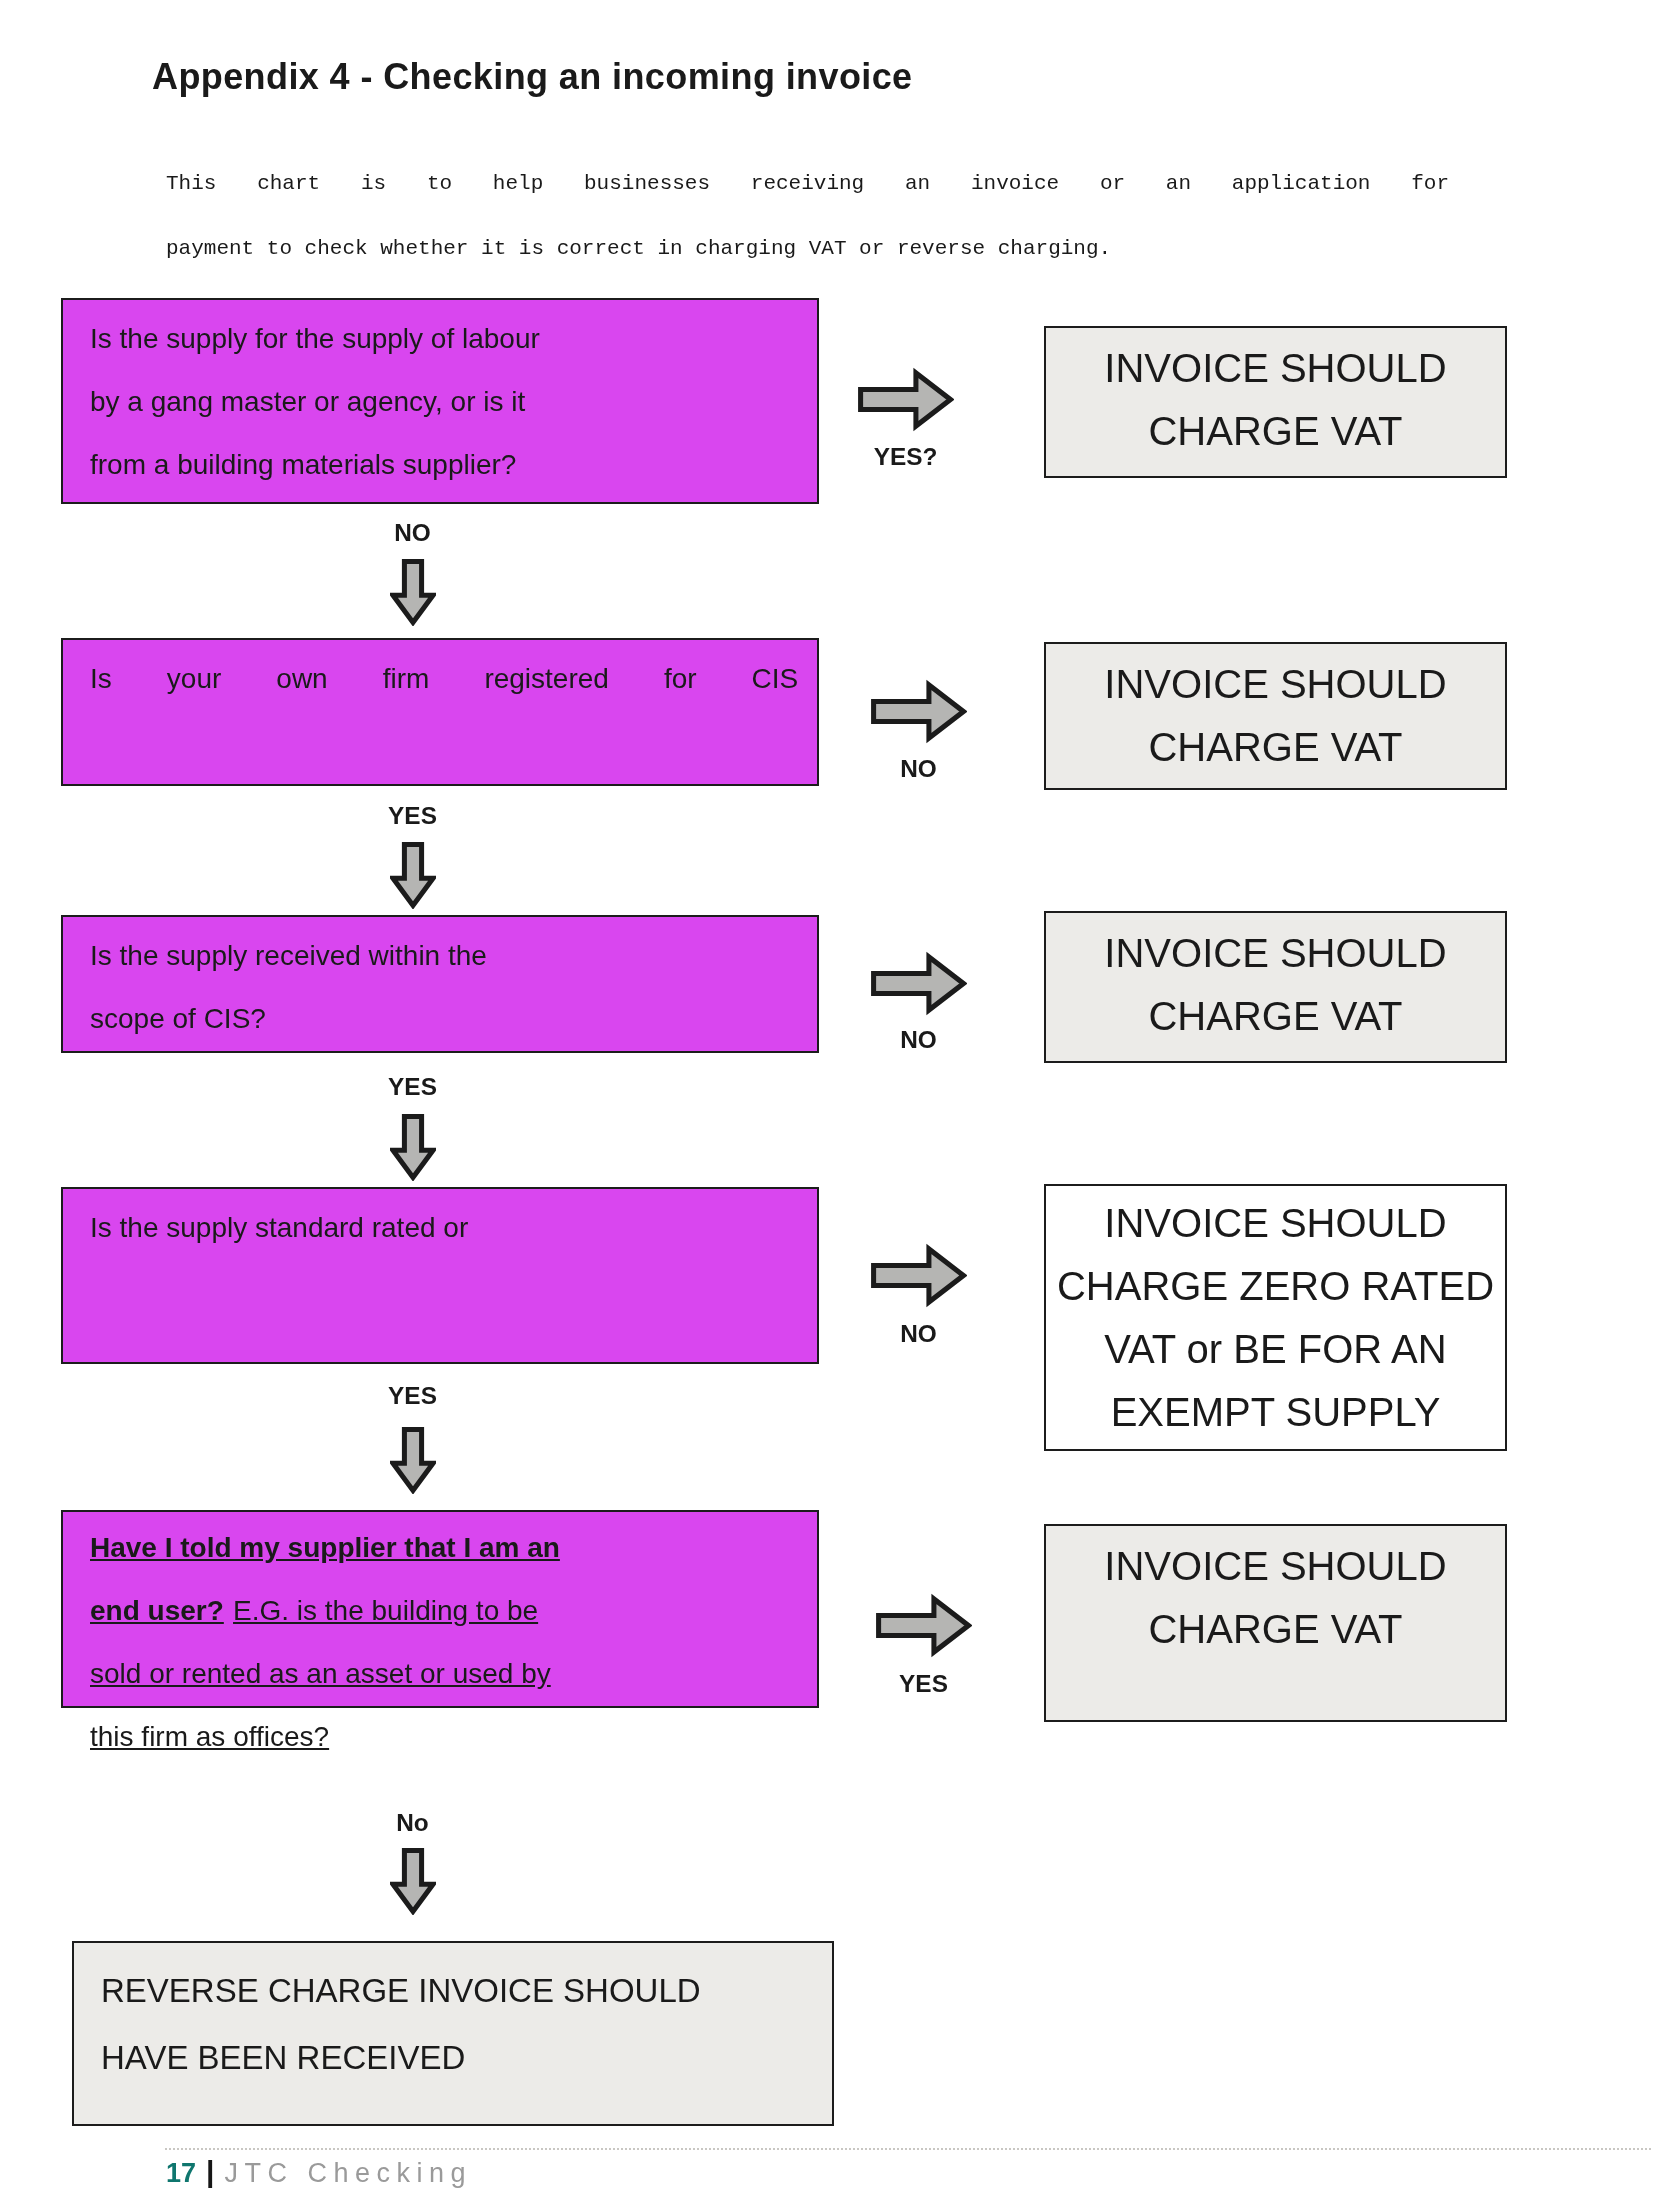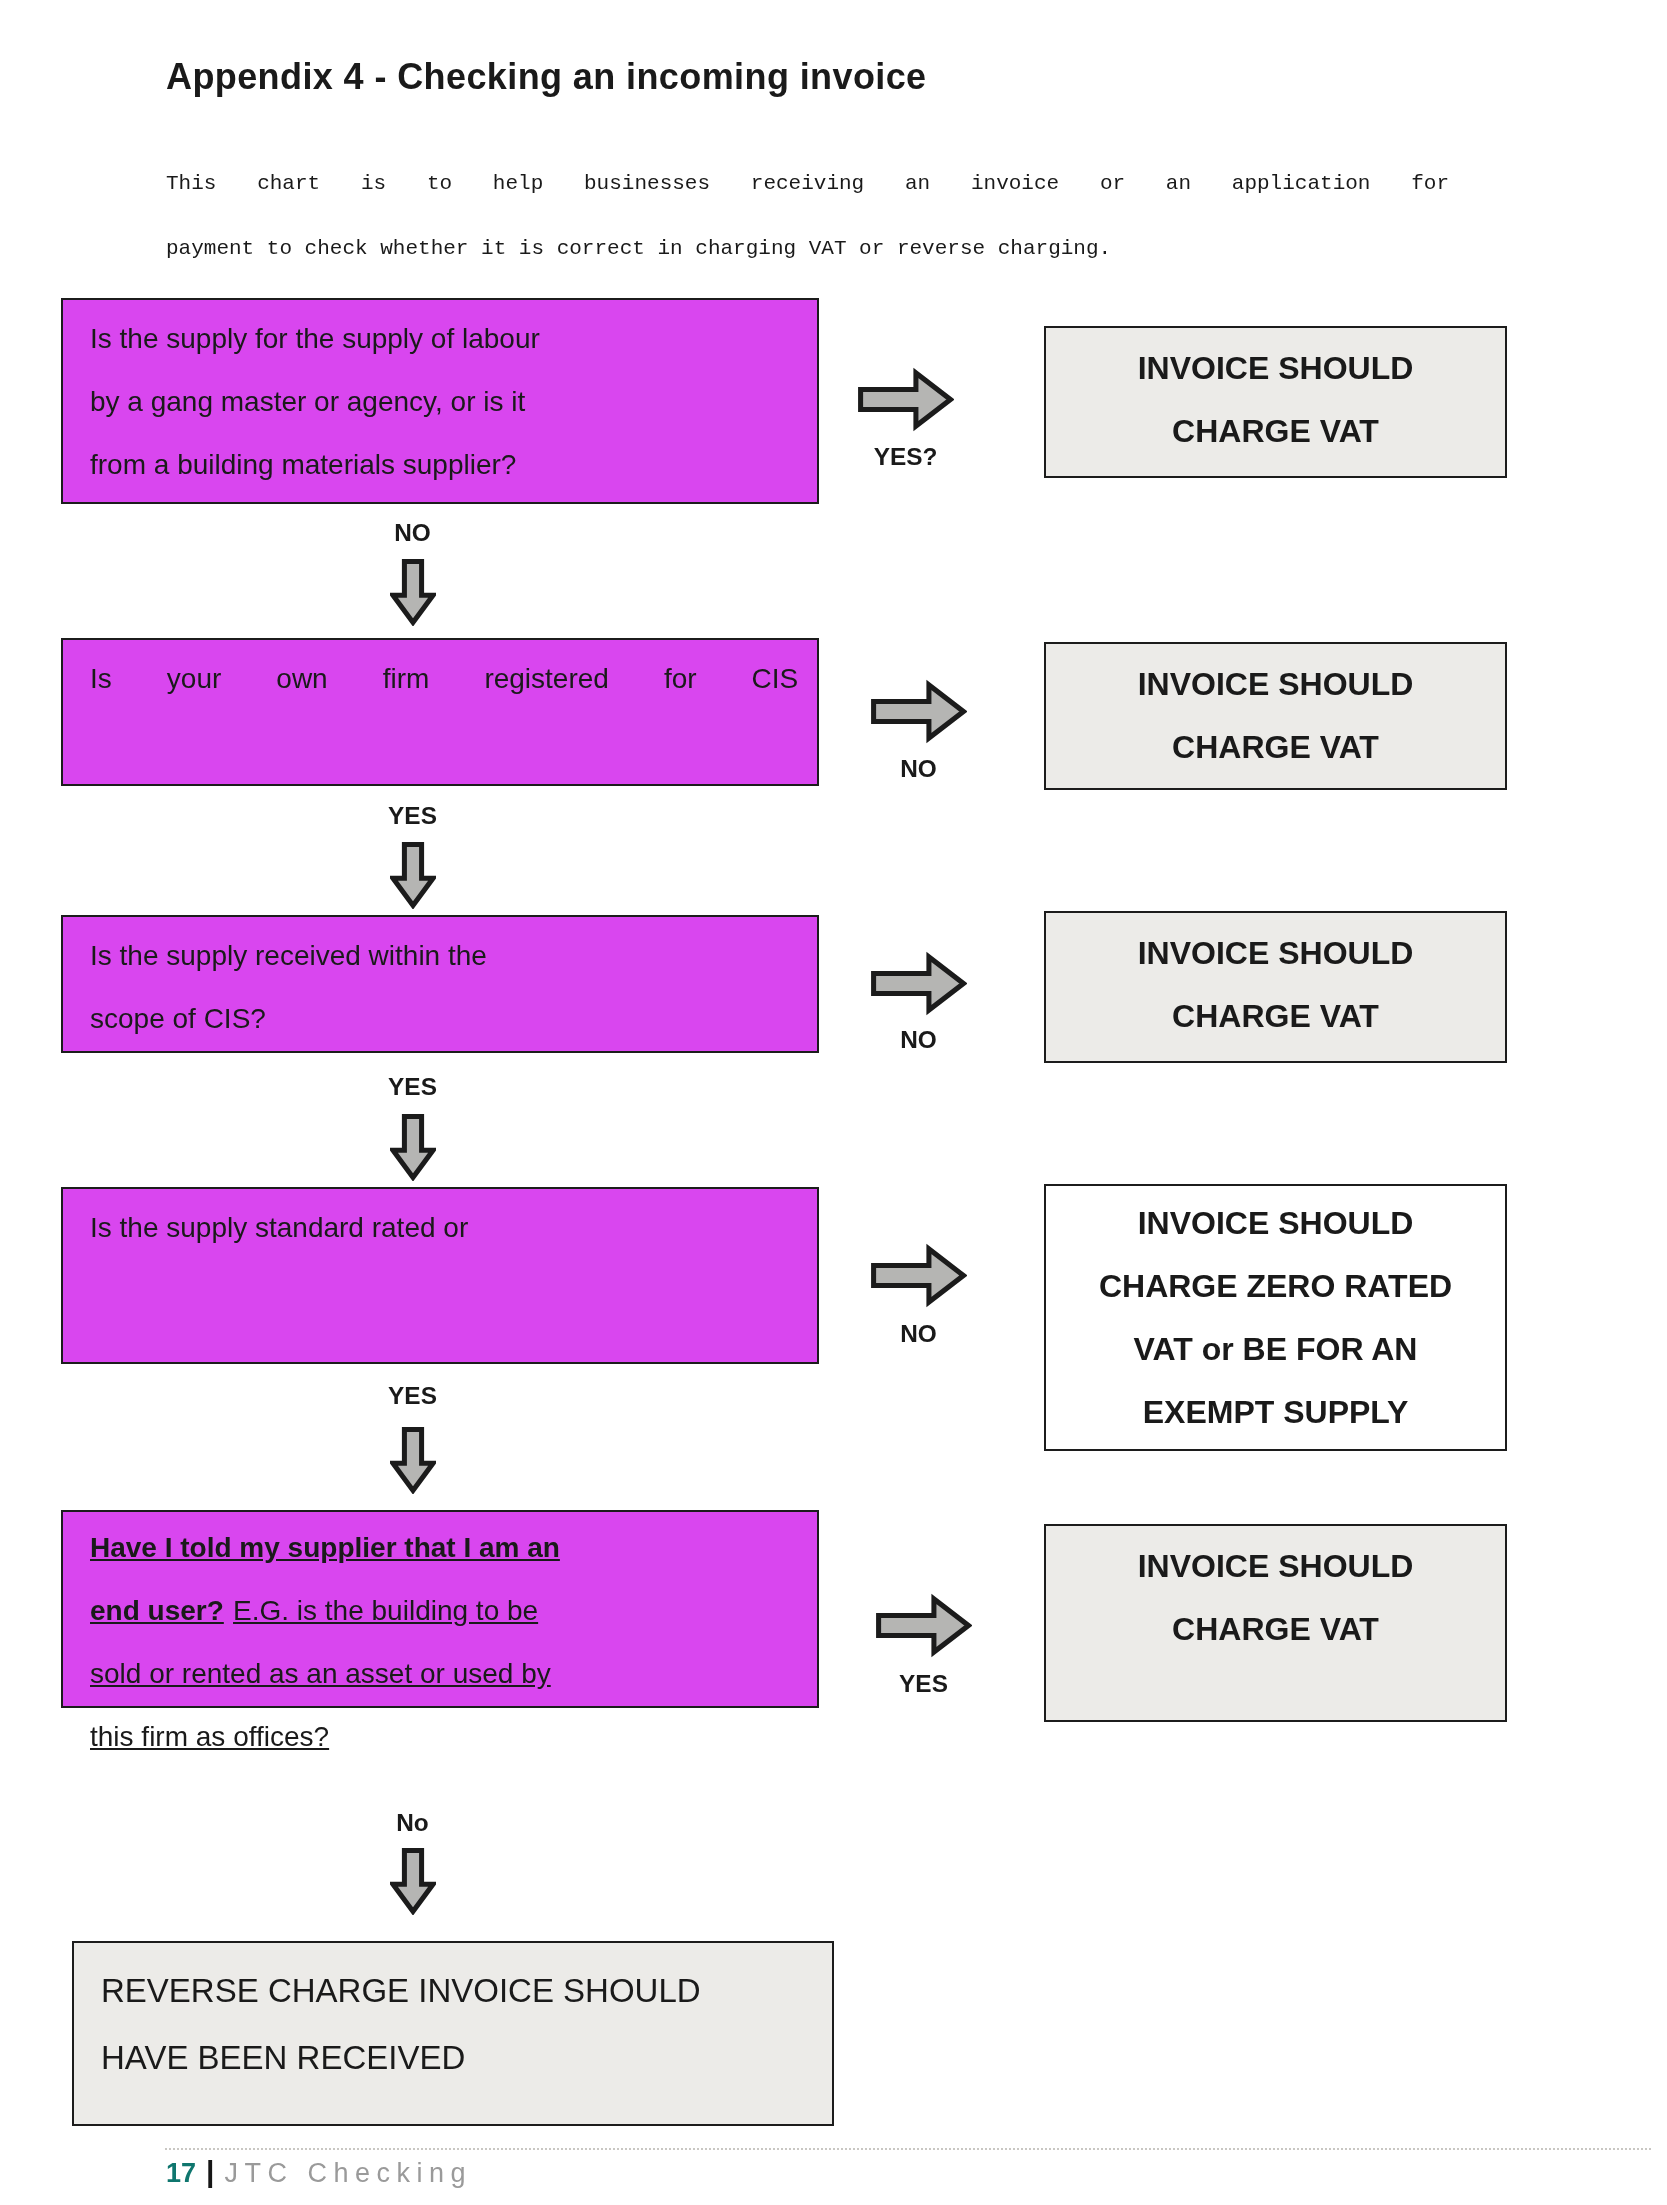--- a/index.html
+++ b/index.html
@@ -7,21 +7,21 @@
     position:relative;
     width:1667px;
     height:2205px;
     background:#ffffff;
     font-family:"Liberation Sans", sans-serif;
     color:#1a1a1a;
     overflow:hidden;
   }
   .title{
     position:absolute;
-    left:166px; top:56px;
+    left:152px; top:56px;
     font-size:36px;
     font-weight:700;
     margin:0;
     letter-spacing:0.4px;
   }
   .intro{
     position:absolute;
     left:166px; top:151px;
     width:1283px;
     font-size:21px;
@@ -59,25 +59,24 @@
   .rest{margin-left:0.33em;}
 
   
   .rbox{
     position:absolute;
     left:1044px;
     width:463px;
     background:var(--box-fill-gray,#ecebe8);
     border:2.2px solid var(--border,#1c1c1c);
     box-sizing:border-box;
-    font-size:32px;
+    font-size:40px;
     line-height:63px;
     text-align:center;
     padding-top:8.6px;
-    font-weight:bold;
   }
   #r1{top:326px;  height:152px;}
   #r2{top:642px;  height:148px;}
   #r3{top:911px; height:152px;}
   #r4{top:1184px; height:267px; background:#ffffff; padding-top:5.7px;}
   #r5{top:1524px; height:198px;}
 
   .finalbox{
     position:absolute;
     left:72px; top:1941px;

